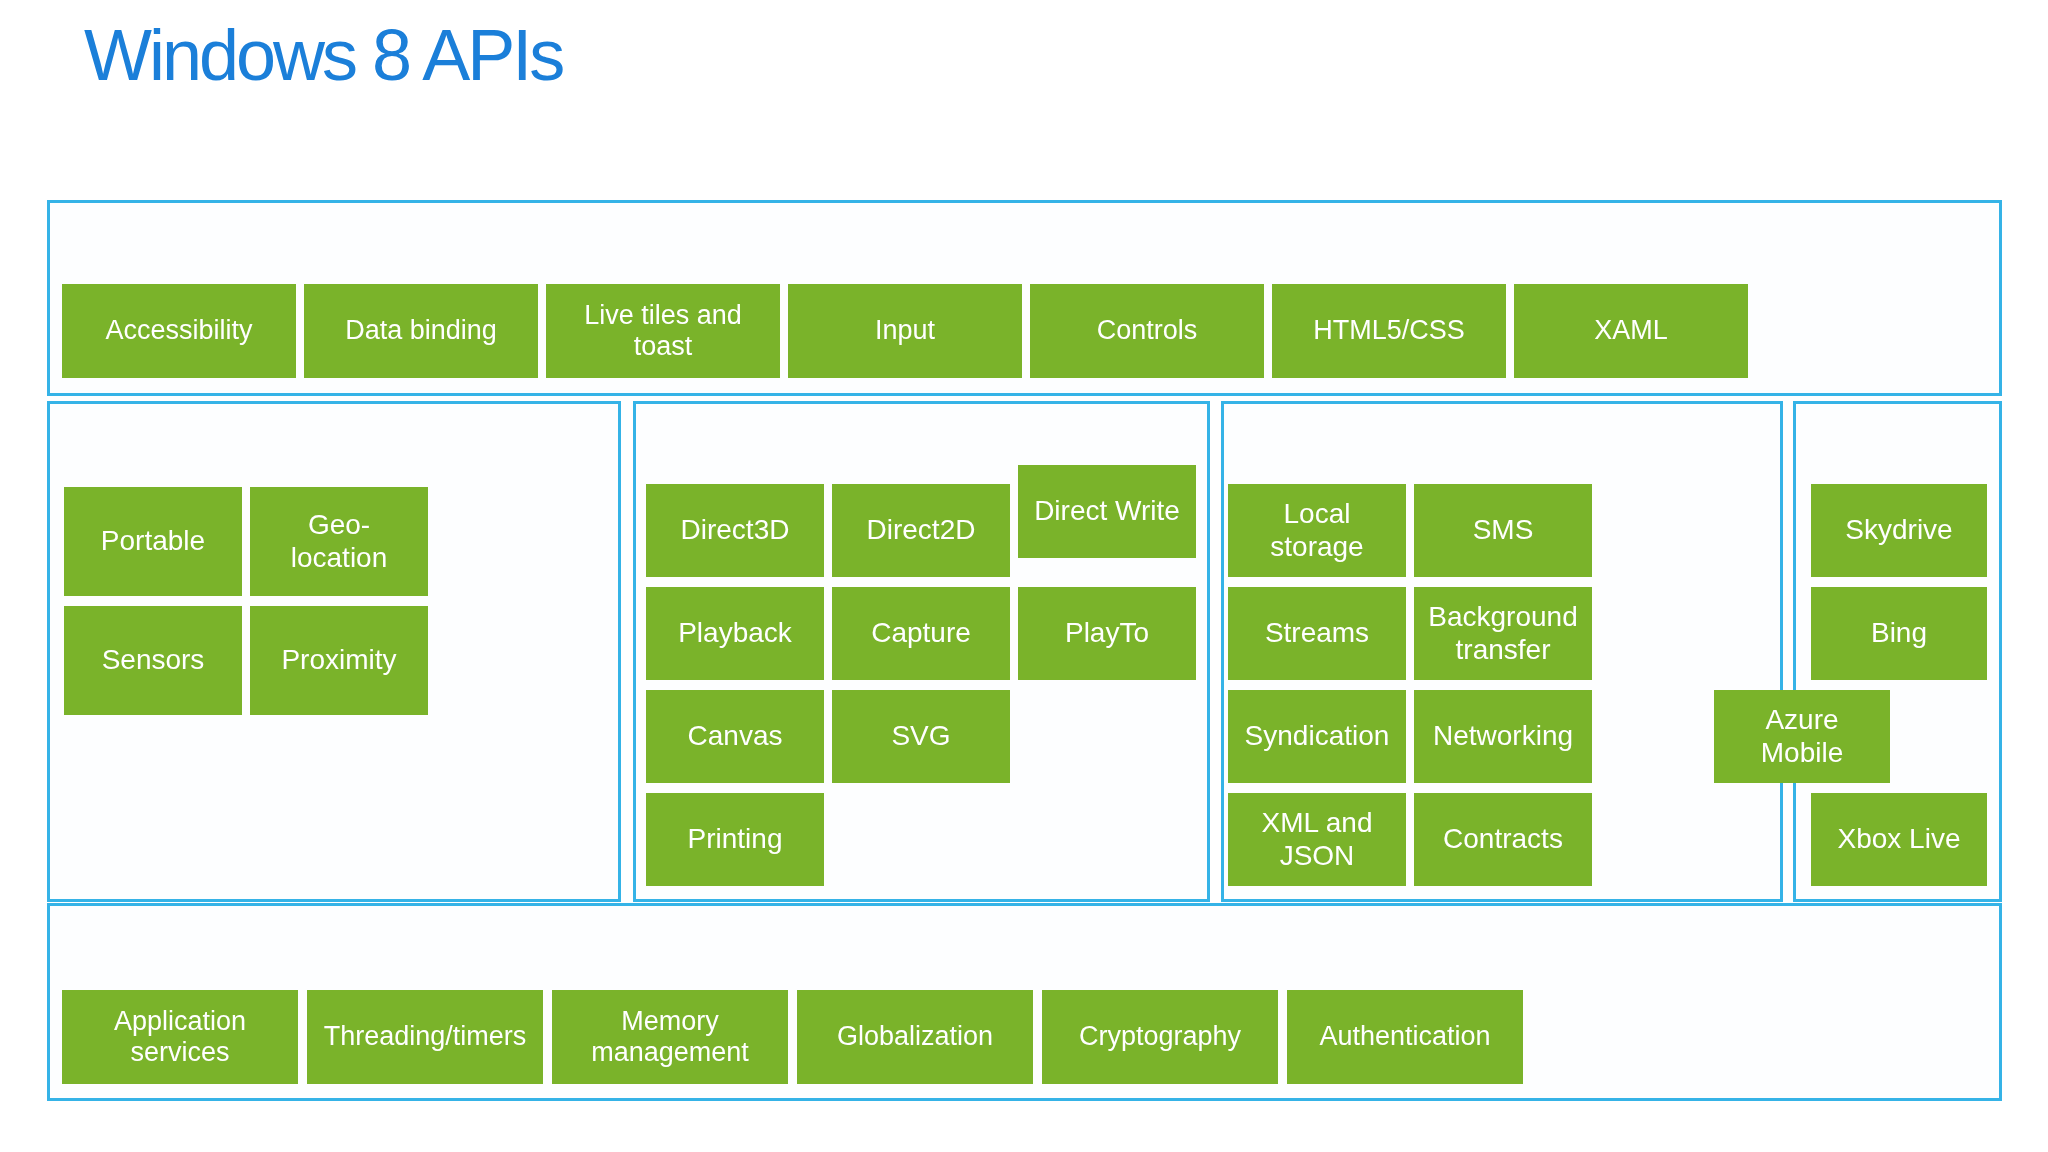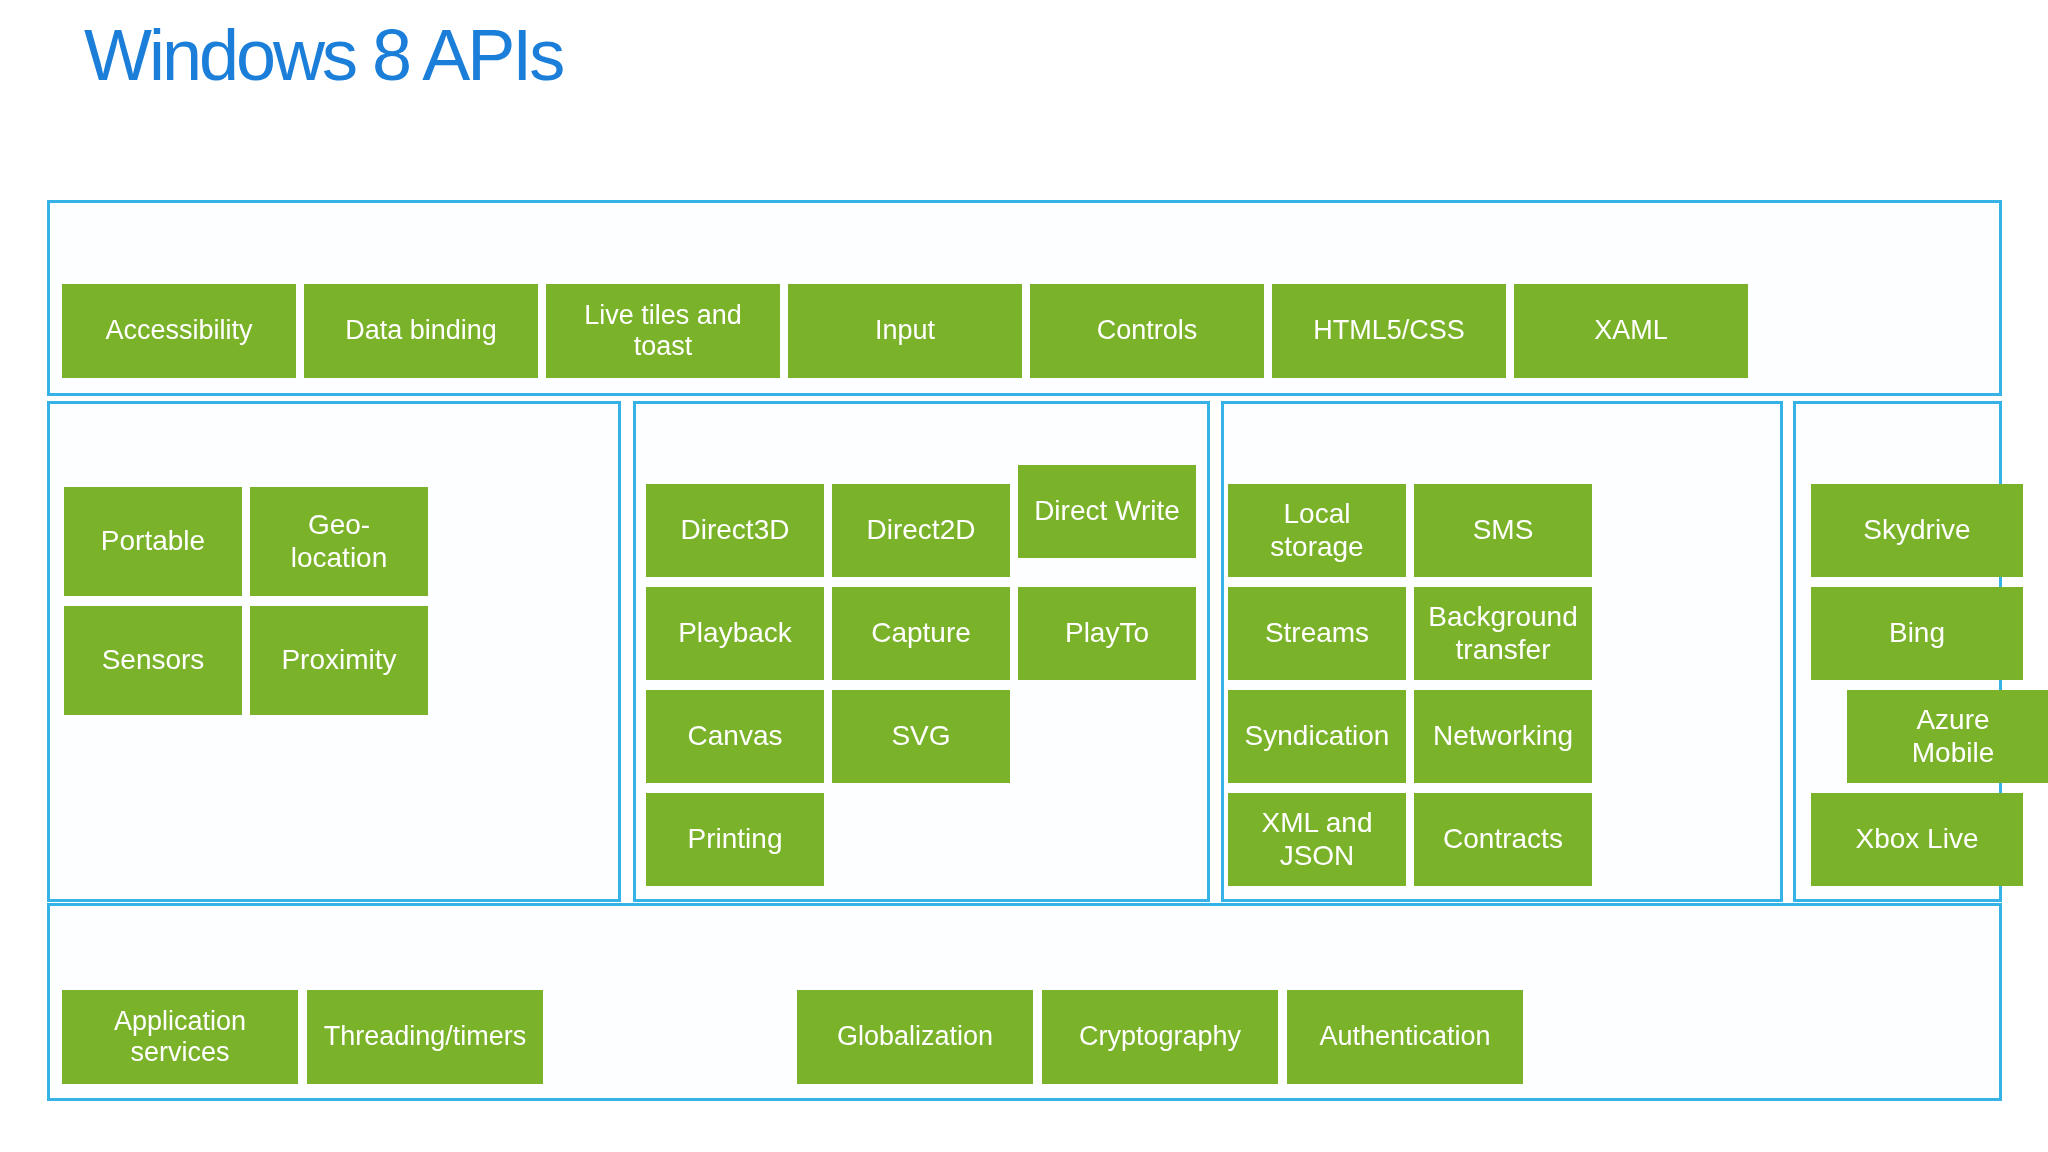--- a/index.html
+++ b/index.html
@@ -28,21 +28,21 @@
   .tile{
     position:absolute;box-sizing:border-box;
     background:var(--tile-green);color:var(--tile-text);
     display:flex;align-items:center;justify-content:center;
     text-align:center;line-height:1.15;font-weight:400;
   }
   .band{width:234px;height:94px;font-size:27px;padding:0 26px;}
   .band2{width:236px;height:94px;font-size:27px;padding:0 26px;}
   .cell{width:178px;height:93px;font-size:28px;padding:16px 8px;}
   .cell-tall{height:109px;}
-  .cell-n{width:212px;}
+  .cell-n{width:176px;}
   .force-wrap{padding:12px 32px;}
   .tight{padding:0 18px;}
 </style>
 </head>
 <body>
 
 <div class="stage">
 
   <div class="title">Windows 8 APIs</div>
 
@@ -80,22 +80,23 @@
   <div class="tile cell" style="left:1414px;top:484px">SMS</div>
   <div class="tile cell" style="left:1228px;top:587px">Streams</div>
   <div class="tile cell force-wrap" style="left:1414px;top:587px">Background transfer</div>
   <div class="tile cell" style="left:1228px;top:690px">Syndication</div>
   <div class="tile cell" style="left:1414px;top:690px">Networking</div>
   <div class="tile cell force-wrap" style="left:1228px;top:793px">XML and JSON</div>
   <div class="tile cell" style="left:1414px;top:793px">Contracts</div>
 
   <div class="tile cell cell-n" style="left:1811px;top:484px">Skydrive</div>
   <div class="tile cell cell-n" style="left:1811px;top:587px">Bing</div>
-  <div class="tile cell cell-n force-wrap" style="left:1847px;top:690px">Azure Mobile</div>
+  <div class="tile cell cell-n force-wrap" style="left:1714px;top:690px">Azure Mobile</div>
   <div class="tile cell cell-n" style="left:1811px;top:793px">Xbox Live</div>
 
   <div class="tile band2" style="left:62px;top:990px">Application services</div>
   <div class="tile band2 tight" style="left:307px;top:990px">Threading/timers</div>
+  <div class="tile band2" style="left:552px;top:990px">Memory management</div>
   <div class="tile band2" style="left:797px;top:990px">Globalization</div>
   <div class="tile band2" style="left:1042px;top:990px">Cryptography</div>
   <div class="tile band2" style="left:1287px;top:990px">Authentication</div>
 
 </div>
 
 </body></html>

